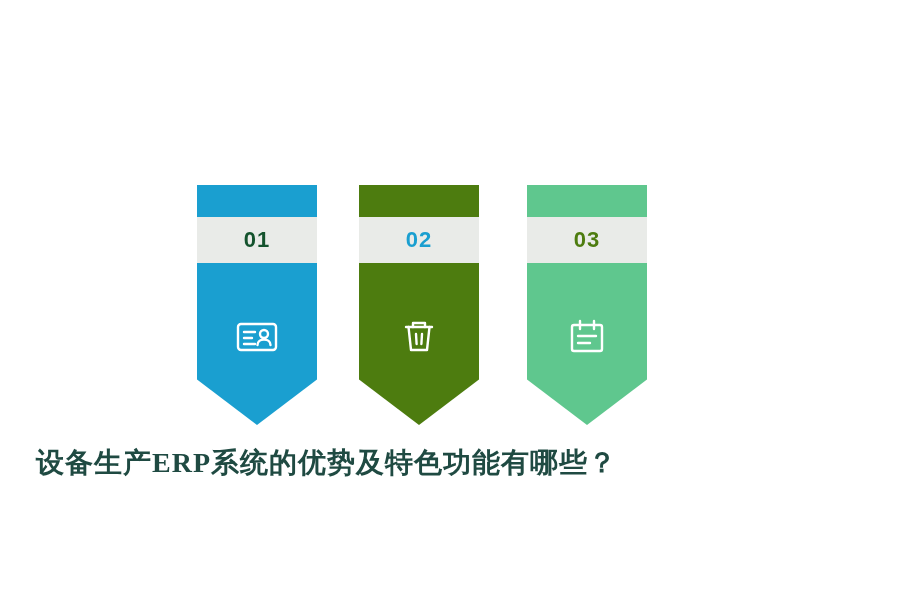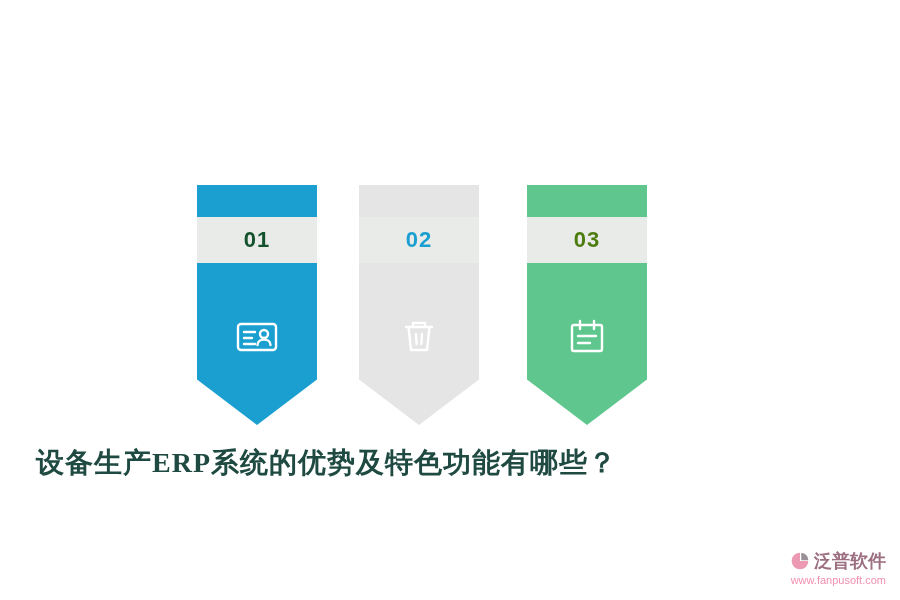--- a/index.html
+++ b/index.html
@@ -57,21 +57,21 @@
         <rect x="5" y="11" width="38" height="26" rx="3"></rect>
         <line x1="11" y1="19" x2="22" y2="19"></line>
         <line x1="11" y1="25" x2="19" y2="25"></line>
         <line x1="11" y1="31" x2="22" y2="31"></line>
         <circle cx="31" cy="21" r="4"></circle>
         <path d="M24.5 32c0-3.5 3-5.5 6.5-5.5s6.5 2 6.5 5.5"></path>
       </svg>
     </div>
   </div>
 
-  <div class="banner" style="left: 359px; background: #e5e5e5;">
+  <div class="banner" style="left: 359px; background: #4d7c0f;">
     <div class="band" style="background: rgb(233, 235, 232);">
       <span class="num" style="color: rgb(26, 159, 208);">02</span>
     </div>
     <div class="icon-wrap">
       <svg viewBox="0 0 48 48" fill="none" stroke="#ffffff" stroke-width="2.4" stroke-linecap="round" stroke-linejoin="round">
         <path d="M18 14v-4h12v4"></path>
         <line x1="11" y1="14" x2="37" y2="14"></line>
         <path d="M13.5 14l2.5 23h16l2.5-23"></path>
         <line x1="21" y1="21" x2="21.6" y2="31"></line>
         <line x1="27" y1="21" x2="26.4" y2="31"></line>
@@ -89,26 +89,14 @@
         <line x1="17" y1="8" x2="17" y2="16"></line>
         <line x1="31" y1="8" x2="31" y2="16"></line>
         <line x1="15" y1="23" x2="33" y2="23"></line>
         <line x1="15" y1="30" x2="27" y2="30"></line>
       </svg>
     </div>
   </div>
 
   <div class="headline" style="color: rgb(31, 74, 66);">设备生产ERP系统的优势及特色功能有哪些？</div>
 
-  <div class="footer">
-    <div class="footer-top">
-      <span class="logo-glyph">
-        <svg viewBox="0 0 24 24">
-          <path class="glyph-pink" d="M12 2a10 10 0 1 0 10 10H12z" fill="#ec9ab4"></path>
-          <path class="glyph-gray" d="M13.5 2a9 9 0 0 1 8.5 9h-8.5z" fill="#9a8f96"></path>
-        </svg>
-      </span>
-      <span class="brand" style="color: rgb(156, 111, 128);">泛普软件</span>
-    </div>
-    <span class="url" style="color: rgb(240, 143, 175);">www.fanpusoft.com</span>
-  </div>
 
 </div>
 
 </body></html>

